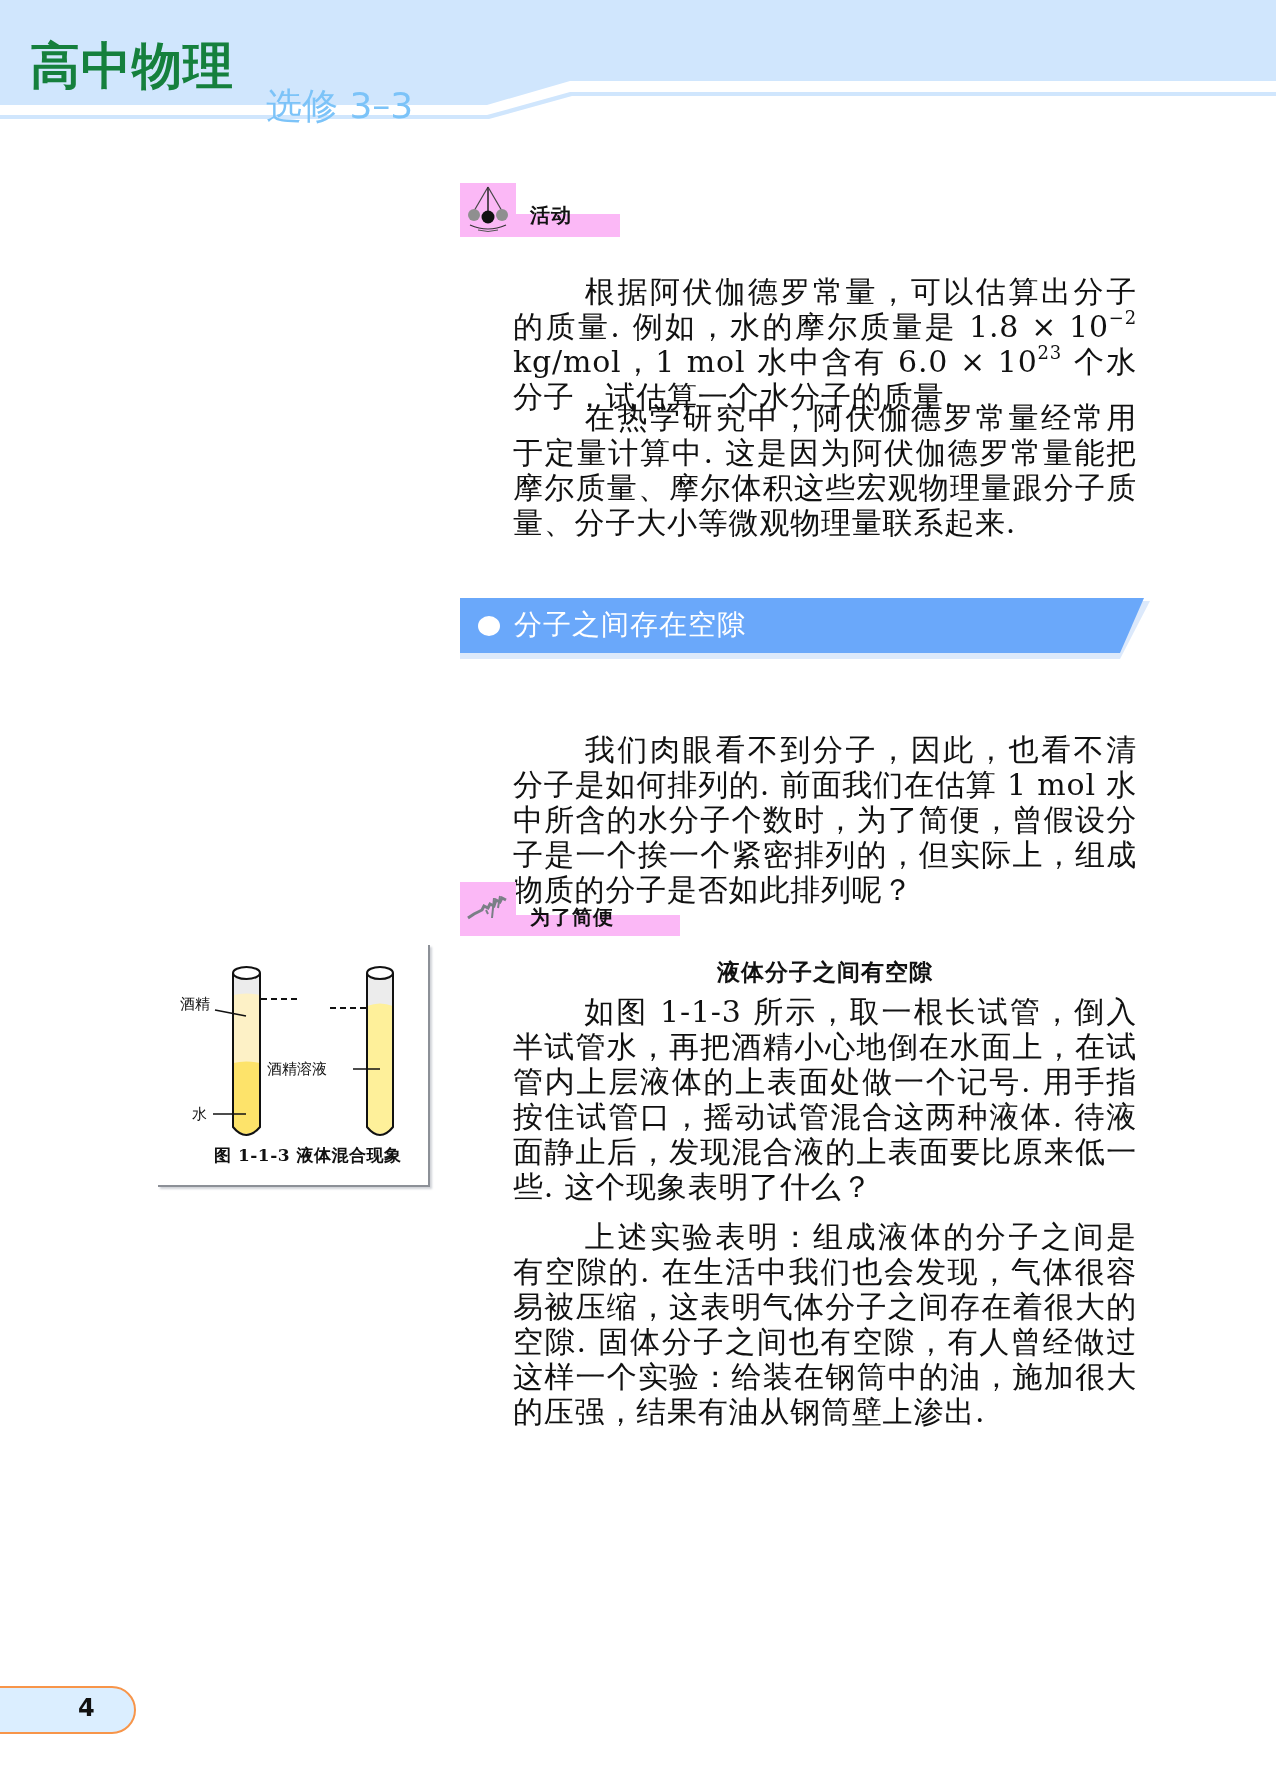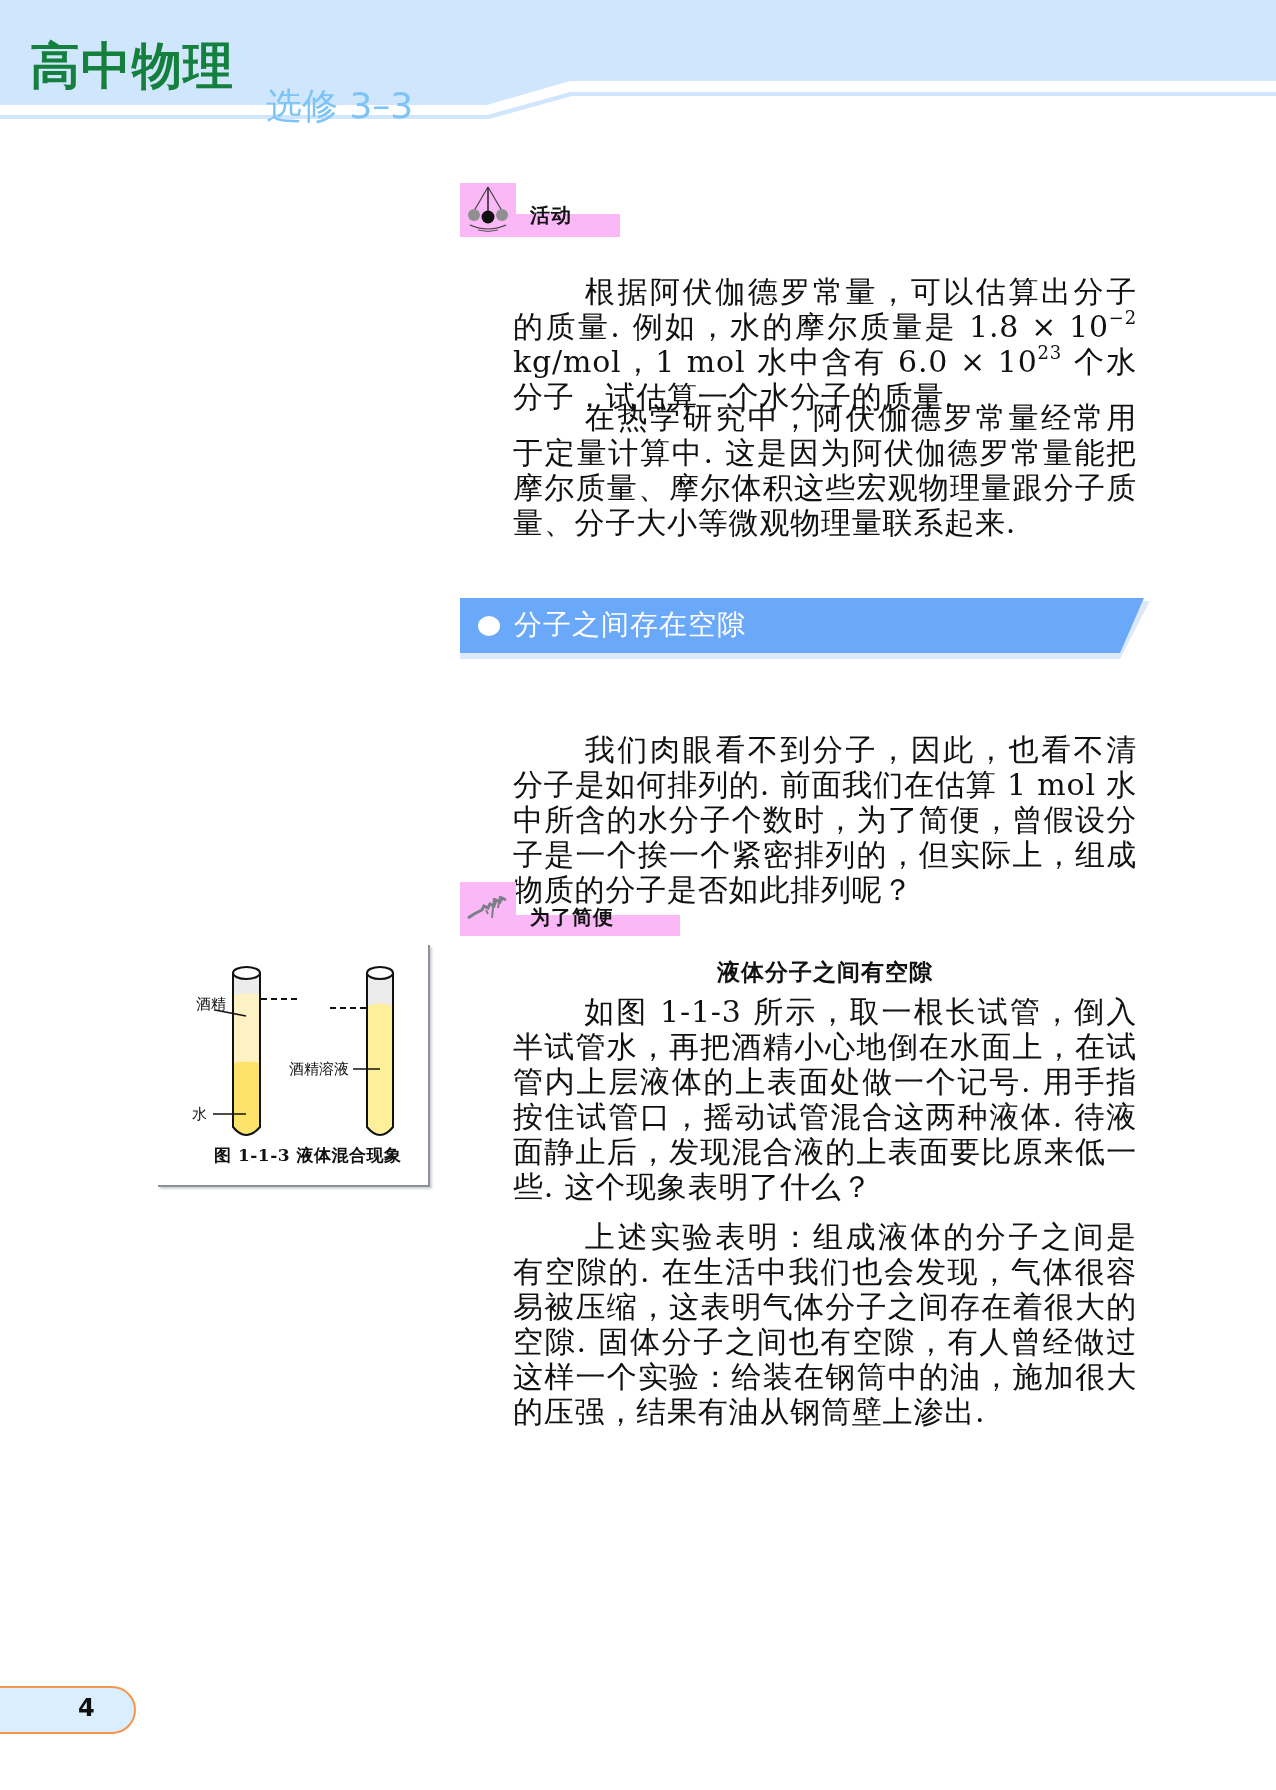--- a/index.html
+++ b/index.html
@@ -175,19 +175,19 @@
   <path d="M209 61 Q222 56 235 61 L235 182 Q222 196 209 182 Z" fill="#fef09a"></path>
   <path d="M209 28 L209 182 Q222 198 235 182 L235 28" fill="none" stroke="#111" stroke-width="2"></path>
   <ellipse cx="222" cy="28" rx="13" ry="6" fill="#fff" stroke="#111" stroke-width="2"></ellipse>
 
   <line x1="172" y1="63" x2="208" y2="63" stroke="#111" stroke-width="2" stroke-dasharray="6,4"></line>
 
   <line x1="57" y1="65" x2="88" y2="71" stroke="#111" stroke-width="1.5"></line>
   <line x1="55" y1="169" x2="88" y2="169" stroke="#111" stroke-width="1.5"></line>
   <line x1="195" y1="124" x2="222" y2="124" stroke="#111" stroke-width="1.5"></line>
 </svg>
-<div class="fig-label" style="left:196px; top:995px;">酒精</div>
+<div class="fig-label" style="left:180px; top:995px;">酒精</div>
 <div class="fig-label" style="left:192px; top:1105px;">水</div>
-<div class="fig-label" style="left:289px; top:1060px;text-align:right;">酒精溶液</div>
+<div class="fig-label" style="left:267px; top:1060px;text-align:right;">酒精溶液</div>
 <div class="fig-caption">图 1-1-3   液体混合现象</div>
 
 <div class="pageno"></div>
 <div class="pageno-text">4</div>
 
 </body></html>

